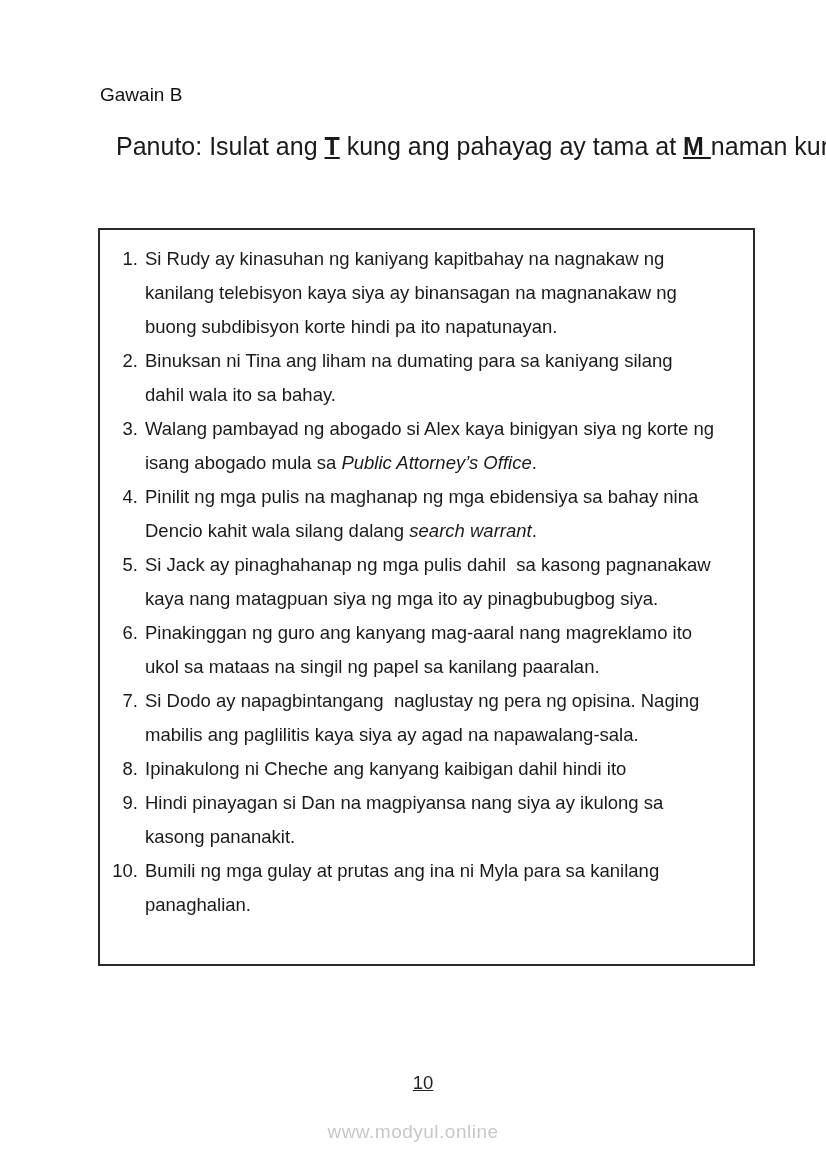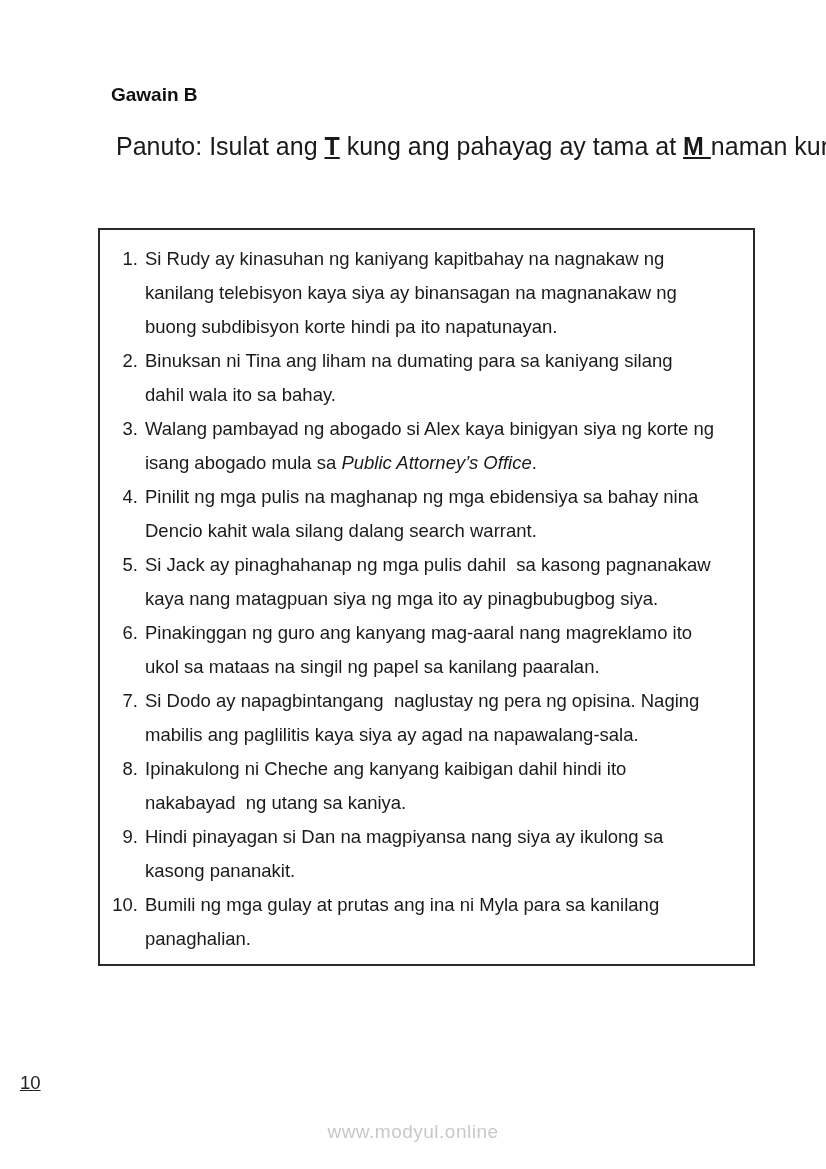--- a/index.html
+++ b/index.html
@@ -5,22 +5,22 @@
   * { margin: 0; padding: 0; box-sizing: border-box; }
   html, body { background: #ffffff; }
   body {
     width: 826px; height: 1169px;
     position: relative;
     font-family: "Liberation Sans", "DejaVu Sans", sans-serif;
     color: #1a1a1a;
     overflow: hidden;
   }
   .heading {
-    position: absolute; left: 111px; top: 84px;
-    font-size: 19px; font-weight: bold; color: #111;
+    position: absolute; left: 100px; top: 84px;
+    font-size: 19px; font-weight: normal; color: #111;
     white-space: pre;
   }
   .instructions {
     position: absolute; left: 98px; top: 129px; width: 660px;
     font-size: 25px; line-height: 34px;
   }
   .iline { white-space: pre; }
   .iline.indent { padding-left: 18px; }
   .statement-box {
     position: absolute; left: 98px; top: 228px;
@@ -31,21 +31,21 @@
   }
   .item {
     display: grid;
     grid-template-columns: 45px 1fr;
     font-size: 18.5px; line-height: 34px;
   }
   .num { text-align: right; padding-right: 7px; white-space: pre; }
   .itext .line { white-space: pre; }
   .page-number {
     position: absolute; left: 0; right: 0; top: 1072px;
-    font-size: 18.5px; color: #222;
+    text-align: center; font-size: 18.5px; color: #222;
     padding-left: 20px;
     text-decoration: underline;
   }
   .watermark {
     position: absolute; left: 0; right: 0; top: 1121px;
     text-align: center; font-size: 19px; color: #c8c8c8;
     letter-spacing: 0.5px;
   }
 </style>
 </head>
@@ -78,21 +78,21 @@
         <div class="num">3.</div>
         <div class="itext">
           <div class="line"><span>Walang pambayad ng abogado si Alex kaya binigyan siya ng korte ng</span></div>
           <div class="line"><span>isang abogado mula sa </span><span style="font-style: italic;">Public Attorney’s Office</span><span>.</span></div>
         </div>
       </div>
       <div class="item">
         <div class="num">4.</div>
         <div class="itext">
           <div class="line"><span>Pinilit ng mga pulis na maghanap ng mga ebidensiya sa bahay nina</span></div>
-          <div class="line"><span>Dencio kahit wala silang dalang </span><span style="">search warrant</span><span>.</span></div>
+          <div class="line"><span>Dencio kahit wala silang dalang </span><span style="font-style: italic;">search warrant</span><span>.</span></div>
         </div>
       </div>
       <div class="item">
         <div class="num">5.</div>
         <div class="itext">
           <div class="line"><span>Si Jack ay pinaghahanap ng mga pulis dahil  sa kasong pagnanakaw</span></div>
           <div class="line"><span>kaya nang matagpuan siya ng mga ito ay pinagbubugbog siya.</span></div>
         </div>
       </div>
       <div class="item">
@@ -106,21 +106,20 @@
         <div class="num">7.</div>
         <div class="itext">
           <div class="line"><span>Si Dodo ay napagbintangang  naglustay ng pera ng opisina. Naging</span></div>
           <div class="line"><span>mabilis ang paglilitis kaya siya ay agad na napawalang-sala.</span></div>
         </div>
       </div>
       <div class="item">
         <div class="num">8.</div>
         <div class="itext">
           <div class="line"><span>Ipinakulong ni Cheche ang kanyang kaibigan dahil hindi ito</span></div>
-          <div class="line"><span>nakabayad  ng utang sa kaniya.</span></div>
         </div>
       </div>
       <div class="item">
         <div class="num">9.</div>
         <div class="itext">
           <div class="line"><span>Hindi pinayagan si Dan na magpiyansa nang siya ay ikulong sa</span></div>
           <div class="line"><span>kasong pananakit.</span></div>
         </div>
       </div>
       <div class="item">

